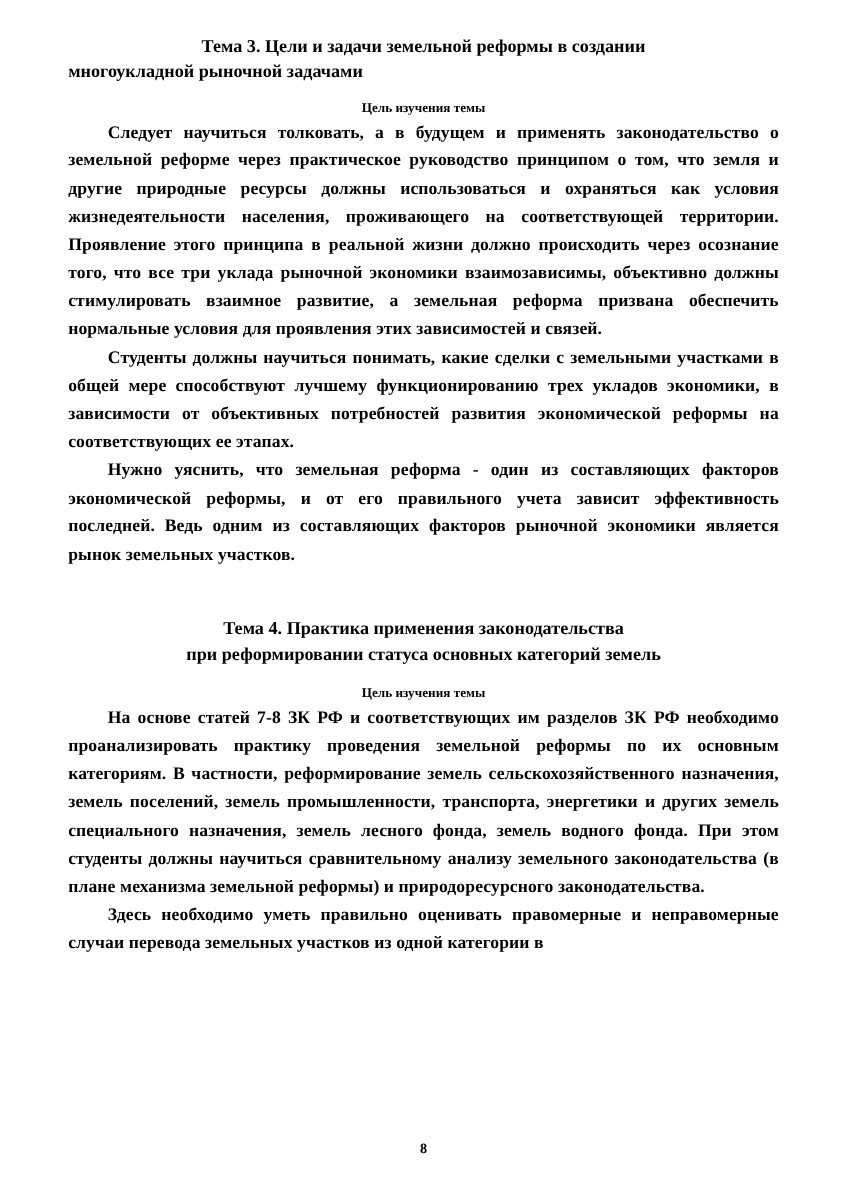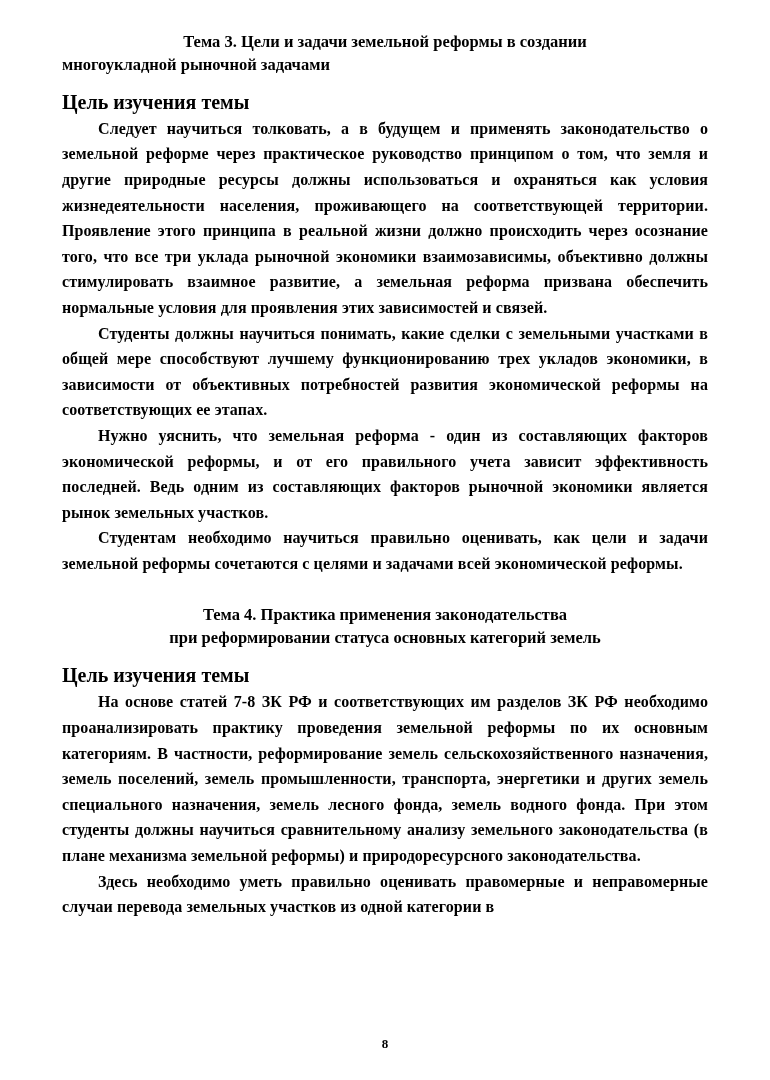--- a/index.html
+++ b/index.html
@@ -35,29 +35,29 @@
   }
   .doc-title .line2 {
     display: block;
     text-align: left;
   }
   .section-title {
     font-weight: bold;
     font-size: 16.5px;
     line-height: 1.45;
     text-align: center;
-    margin: 0;
+    margin: 16px;
   }
   .section-title span {
     display: block;
   }
   .subheading {
     font-weight: bold;
-    font-size: 20px;
-    text-align: left;
+    font-size: 12px;
+    text-align: center;
     margin: 14px 0 2px 0;
   }
   p.body {
     font-size: 16px;
     line-height: 1.60;
     text-align: justify;
     text-justify: inter-word;
     margin: 0;
     text-indent: 36px;
     font-weight: bold;
@@ -82,21 +82,20 @@
   <h1 class="doc-title">
     <span class="line1">Тема 3. Цели и задачи земельной реформы в создании</span>
     <span class="line2">многоукладной рыночной задачами</span>
   </h1>
 
   <div class="subheading">Цель изучения темы</div>
 
   <p class="body">Следует научиться толковать, а в будущем и применять законодательство о земельной реформе через практическое руководство принципом о том, что земля и другие природные ресурсы должны использоваться и охраняться как условия жизнедеятельности населения, проживающего на соответствующей территории. Проявление этого принципа в реальной жизни должно происходить через осознание того, что все три уклада рыночной экономики взаимозависимы, объективно должны стимулировать взаимное развитие, а земельная реформа призвана обеспечить нормальные условия для проявления этих зависимостей и связей.</p>
   <p class="body">Студенты должны научиться понимать, какие сделки с земельными участками в общей мере способствуют лучшему функционированию трех укладов экономики, в зависимости от объективных потребностей развития экономической реформы на соответствующих ее этапах.</p>
   <p class="body">Нужно уяснить, что земельная реформа - один из составляющих факторов экономической реформы, и от его правильного учета зависит эффективность последней. Ведь одним из составляющих факторов рыночной экономики является рынок земельных участков.</p>
-  <p class="body">Студентам необходимо научиться правильно оценивать, как цели и задачи земельной реформы сочетаются с целями и задачами всей экономической реформы.</p>
 
   <div class="gap-lg"></div>
 
   <h2 class="section-title">
     <span>Тема 4. Практика применения законодательства</span>
     <span>при реформировании статуса основных категорий земель</span>
   </h2>
 
   <div class="subheading">Цель изучения темы</div>
 

